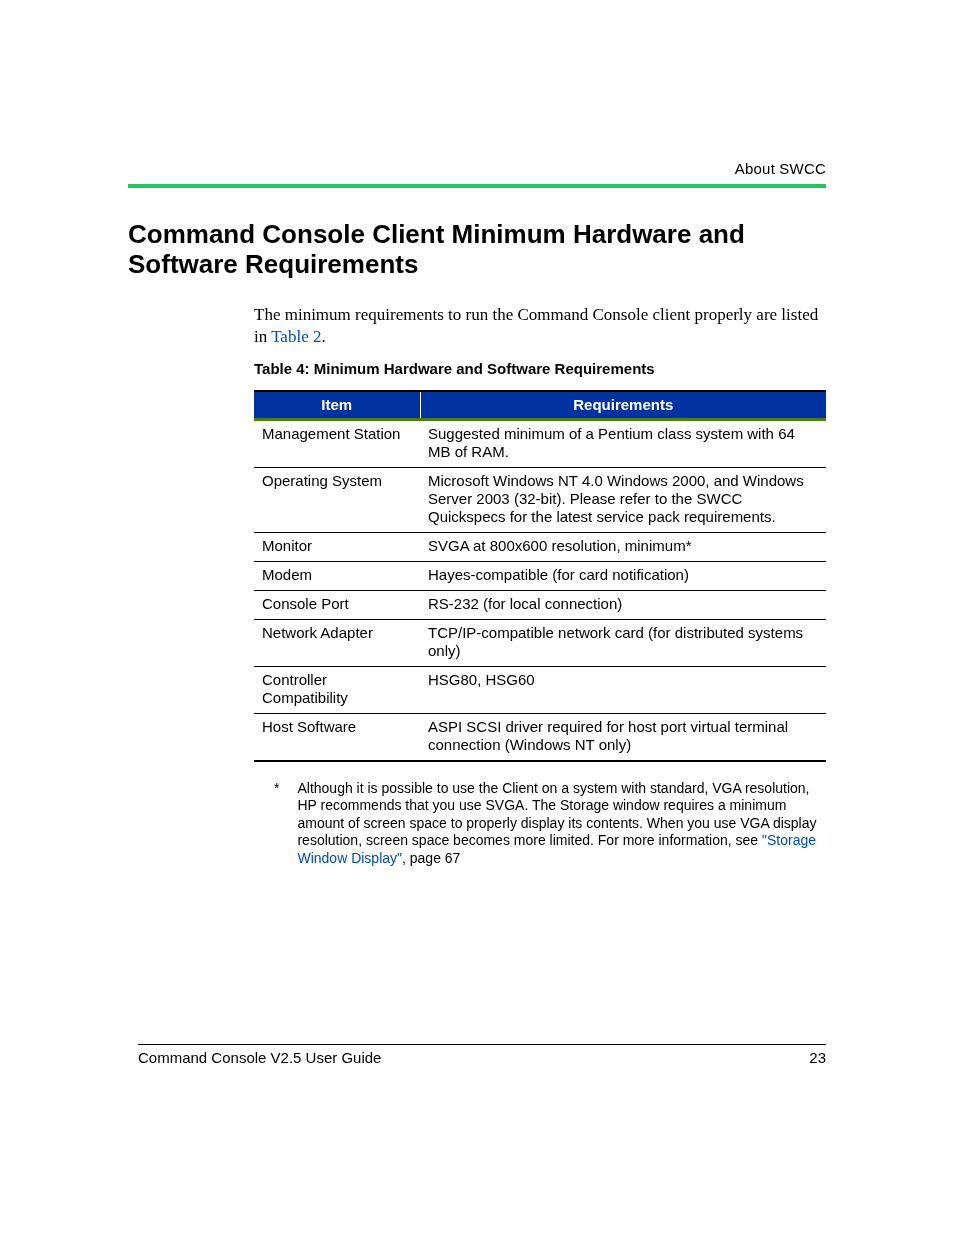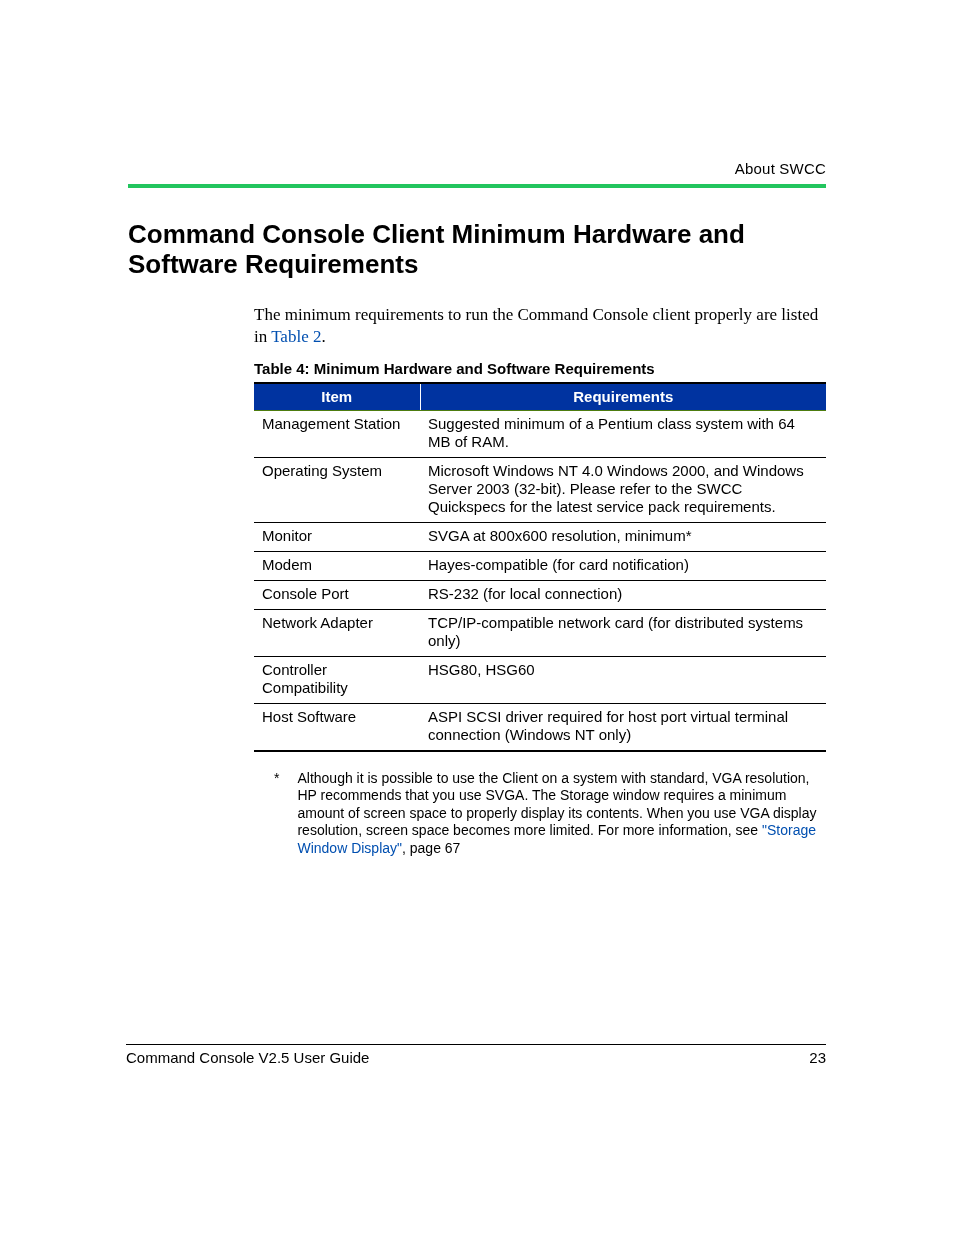--- a/index.html
+++ b/index.html
@@ -47,35 +47,35 @@
     margin-bottom:12px;
     line-height:1.3;
   }
   .intro-link{color:var(--link);}
   .content-block{
     margin-left:126px;
   }
   .table-caption{
     font-weight:700;
     font-size:15px;
-    margin-bottom:4px;
+    margin-bottom:12px;
   }
   table{
     width:100%;
     border-collapse:collapse;
     font-size:15px;
   }
   thead th{
     background:var(--blue);
     color:#fff;
     font-weight:700;
     text-align:center;
     padding:4px 0;
     border-top:2px solid #000;
-    border-bottom:1px solid #4d7c0f;
+    border-bottom:3px solid #4d7c0f;
   }
   thead th:first-child{
     border-right:.5px solid #fff;
   }
   tbody td{
     vertical-align:top;
     padding:4px 8px 6px 8px;
     border-bottom:.7px solid #000;
     font-weight:300;
   }
@@ -91,21 +91,21 @@
     display:flex;
     gap:18px;
     padding-left:20px;
     padding-right:4px;
   }
   .footnote-mark{flex:0 0 auto;}
   .footnote-body{flex:1 1 auto;}
   .footnote-link{color:var(--link);}
   .footer{
     position:absolute;
-    left:126px;
+    left:138px;
     right:128px;
     bottom:168px;
     border-top:1px solid #000;
     padding-top:4px;
     display:flex;
     justify-content:space-between;
     font-family:"Helvetica Neue",Helvetica,Arial,sans-serif;
     font-size:15px;
     font-weight:300;
   }

